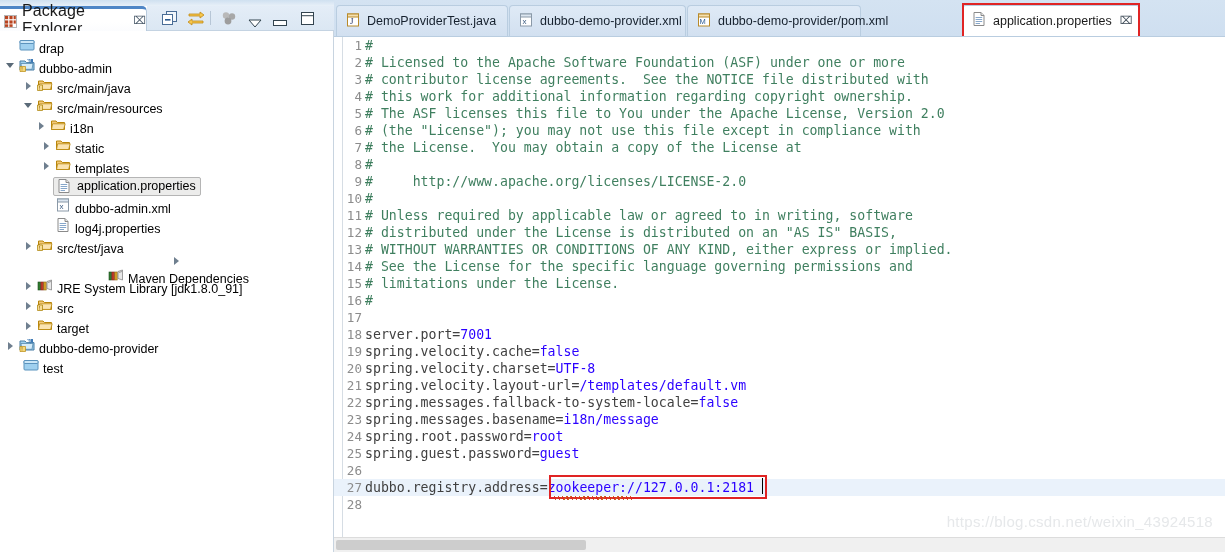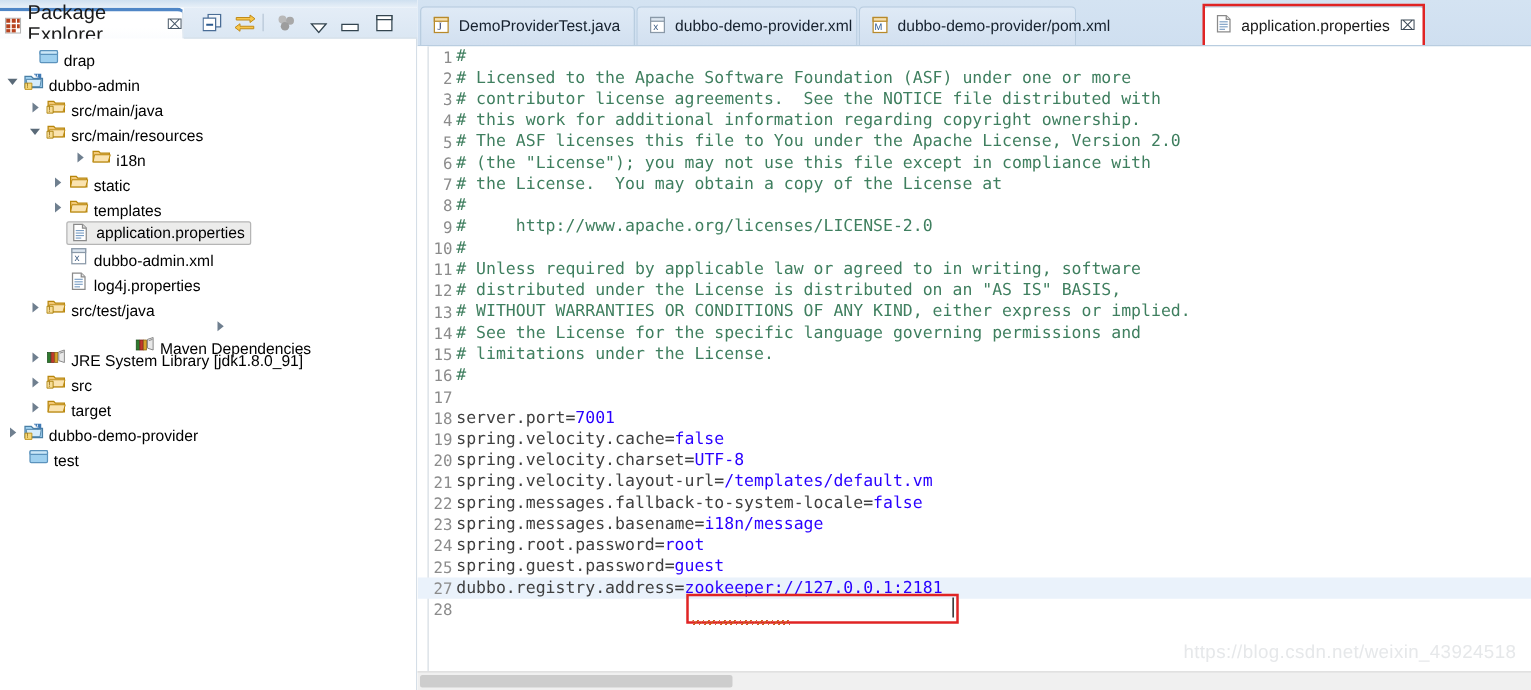--- a/index.html
+++ b/index.html
@@ -285,21 +285,21 @@
       <span class="tb-icon" style="left:153px;top:5px;">
         <svg width="15" height="15" viewBox="0 0 15 15">
           <rect x="1.5" y="1.5" width="12" height="12" fill="#ffffff" stroke="#33444f"></rect>
           <rect x="1.5" y="1.5" width="12" height="3.2" fill="#ffffff" stroke="#33444f"></rect>
         </svg>
       </span>
     </div>
 
     <div class="explorer-body">
       <div class="tree" id="tree-root">
-          <div class="tree-row" style="padding-left: 6px; margin-left: 12px;">
+          <div class="tree-row" style="padding-left: 6px;">
             <span class="arrow "></span>
             <span class=""><span class="ticon"><svg width="16" height="16" viewBox="0 0 16 16">
                   <rect x="1" y="3.5" width="14" height="9.5" rx="1" fill="#9fd0ef" stroke="#5b93bd"></rect>
                   <rect x="1" y="3.5" width="14" height="3" rx="1" fill="#cbe7f8" stroke="#5b93bd"></rect>
                 </svg></span><span class="tree-label">drap</span></span>
           </div>
           <div class="tree-row" style="padding-left: 6px;">
             <span class="arrow expanded"></span>
             <span class=""><span class="ticon"><svg width="16" height="16" viewBox="0 0 16 16">
                   <path d="M1 4 L6 4 L7.5 5.6 L15 5.6 L15 13 L1 13 Z" fill="#9fd0ef" stroke="#4a7fa5"></path>
@@ -321,21 +321,21 @@
           </div>
           <div class="tree-row" style="padding-left: 24px;">
             <span class="arrow expanded"></span>
             <span class=""><span class="ticon"><svg width="16" height="16" viewBox="0 0 16 16">
                   <path d="M1.5 4 L6 4 L7.3 5.5 L14.5 5.5 L14.5 12.5 L1.5 12.5 Z" fill="#f3c978" stroke="#b8860b"></path>
                   <path d="M2.6 6.8 L15 6.8 L13.4 12.4 L1.5 12.4 Z" fill="#fae3b0" stroke="#b8860b" stroke-width=".7"></path>
                   <path d="M0.5 8 L5.5 8 L5.5 13.5 L0.5 13.5 Z" fill="#f7dc94" stroke="#a67c00" stroke-width=".7"></path>
                   <text x="1.7" y="12.8" font-size="6" fill="#7a5200" font-family="sans-serif">!</text>
                 </svg></span><span class="tree-label">src/main/resources</span></span>
           </div>
-          <div class="tree-row" style="padding-left: 60px;">
+          <div class="tree-row" style="padding-left: 37px;">
             <span class="arrow collapsed"></span>
             <span class=""><span class="ticon"><svg width="16" height="16" viewBox="0 0 16 16">
                   <path d="M1.5 4 L6 4 L7.3 5.5 L14.5 5.5 L14.5 12.5 L1.5 12.5 Z" fill="#f3c978" stroke="#b8860b"></path>
                   <path d="M2.6 6.8 L15.2 6.8 L13.6 12.5 L1.5 12.5 Z" fill="#fae3b0" stroke="#b8860b" stroke-width=".8"></path>
                 </svg></span><span class="tree-label">i18n</span></span>
           </div>
           <div class="tree-row" style="padding-left: 42px;">
             <span class="arrow collapsed"></span>
             <span class=""><span class="ticon"><svg width="16" height="16" viewBox="0 0 16 16">
                   <path d="M1.5 4 L6 4 L7.3 5.5 L14.5 5.5 L14.5 12.5 L1.5 12.5 Z" fill="#f3c978" stroke="#b8860b"></path>
@@ -511,20 +511,21 @@
           <div class="cline"><span class="ln">16</span><span class="ctext"><span class="cm">#</span></span></div>
           <div class="cline"><span class="ln">17</span><span class="ctext"></span></div>
           <div class="cline"><span class="ln">18</span><span class="ctext"><span class="key">server.port=</span><span class="val">7001</span></span></div>
           <div class="cline"><span class="ln">19</span><span class="ctext"><span class="key">spring.velocity.cache=</span><span class="val">false</span></span></div>
           <div class="cline"><span class="ln">20</span><span class="ctext"><span class="key">spring.velocity.charset=</span><span class="val">UTF-8</span></span></div>
           <div class="cline"><span class="ln">21</span><span class="ctext"><span class="key">spring.velocity.layout-url=</span><span class="val">/templates/default.vm</span></span></div>
           <div class="cline"><span class="ln">22</span><span class="ctext"><span class="key">spring.messages.fallback-to-system-locale=</span><span class="val">false</span></span></div>
           <div class="cline"><span class="ln">23</span><span class="ctext"><span class="key">spring.messages.basename=</span><span class="val">i18n/message</span></span></div>
           <div class="cline"><span class="ln">24</span><span class="ctext"><span class="key">spring.root.password=</span><span class="val">root</span></span></div>
           <div class="cline"><span class="ln">25</span><span class="ctext"><span class="key">spring.guest.password=</span><span class="val">guest</span></span></div>
+          <div class="cline"><span class="ln">26</span><span class="ctext"></span></div>
           <div class="cline hl"><span class="ln">27</span><span class="ctext"><span class="key">dubbo.registry.address=</span><span class="val">zookeeper://127.0.0.1:2181</span></span></div>
           <div class="cline"><span class="ln">28</span><span class="ctext"></span></div>
         </div>
 
       <div class="code-redbox" style="left:215px; top:438px; width:218px; height:24px;"></div>
       <div class="squig" style="left:220px; top:459px; width:78px;"></div>
       <div class="caret" style="left:428px; top:441px; height:16px;"></div>
 
       <div class="hscroll-track">
         <div class="hscroll-thumb"></div>

